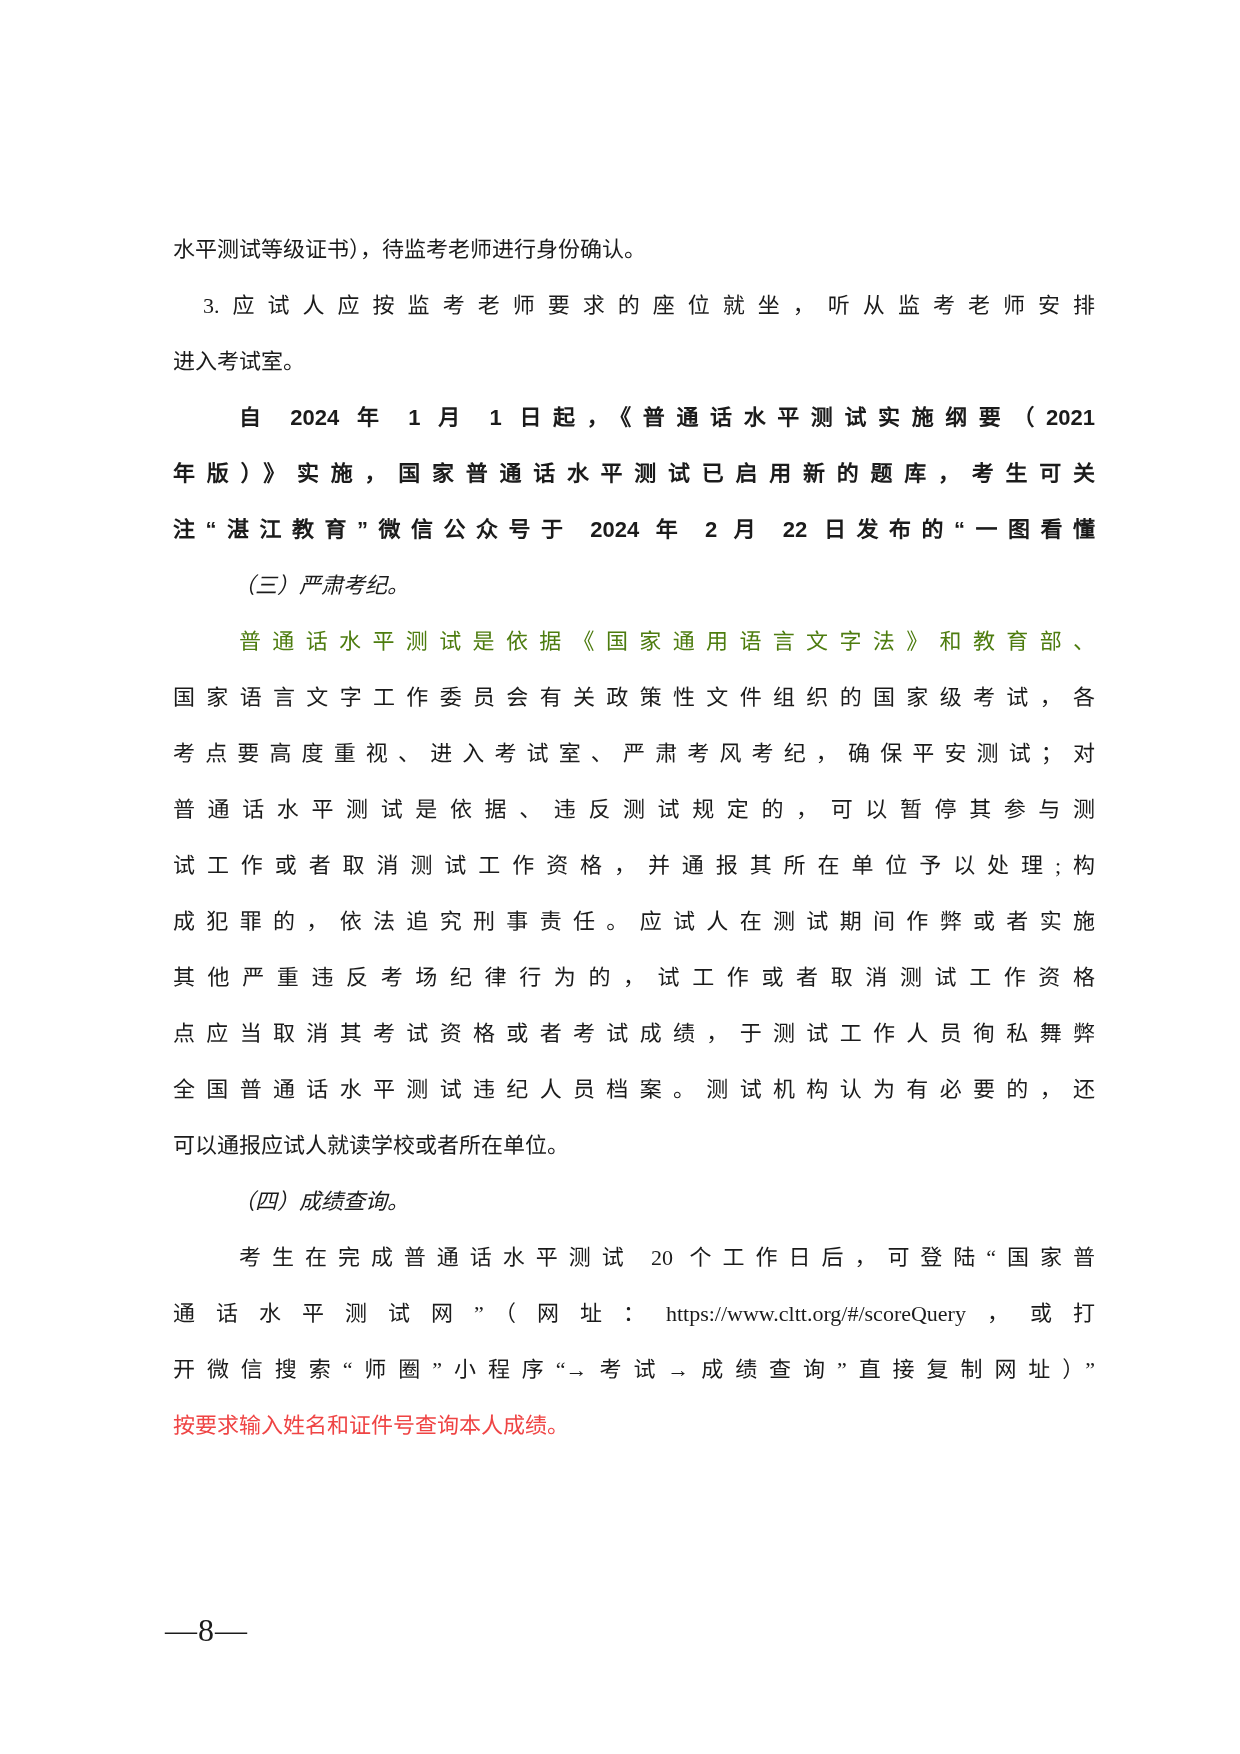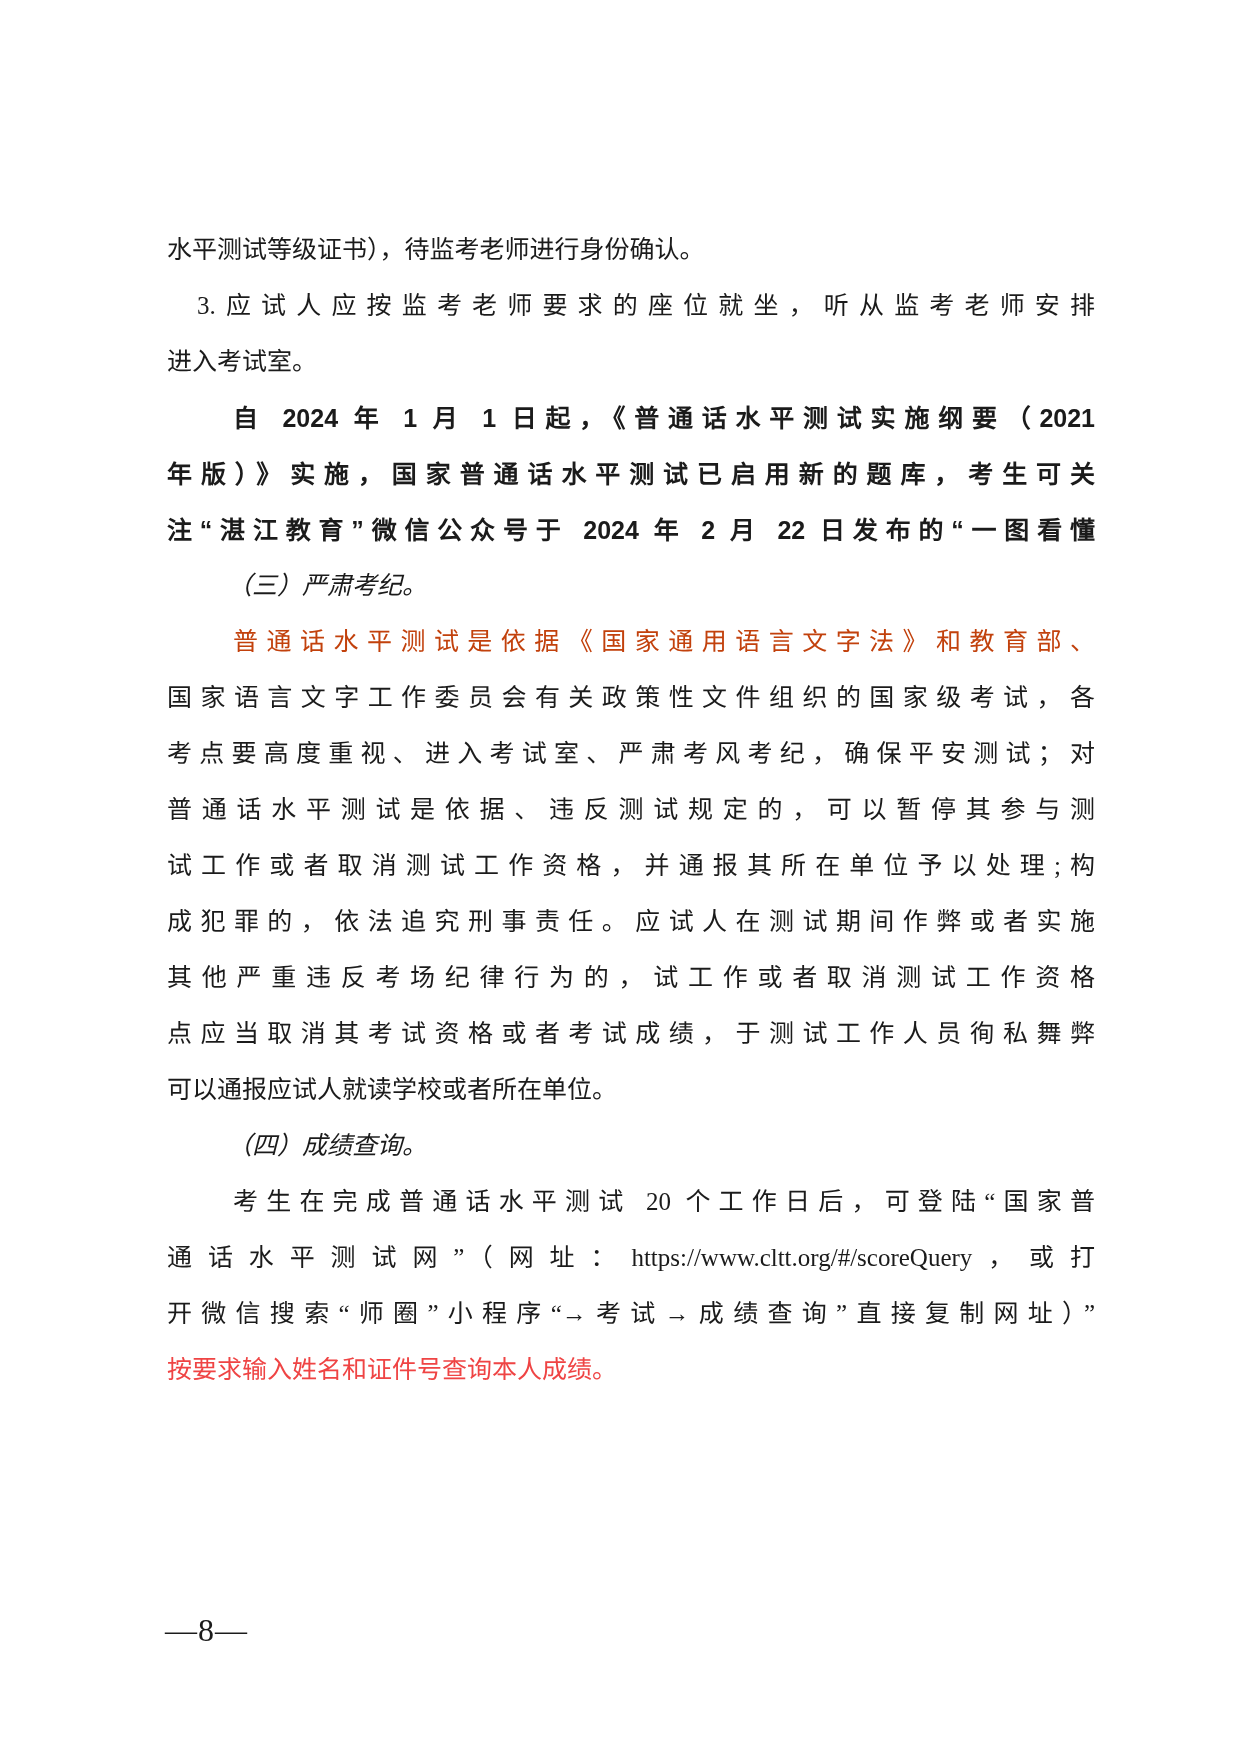--- a/index.html
+++ b/index.html
@@ -17,25 +17,26 @@
   }
   .doc-body {
     position: absolute;
     left: 167px;
     top: 222px;
     width: 928px;
   }
   .text-line {
     height: 56px;
     line-height: 56px;
-    font-size: 25px;
+    font-size: 22px;
     color: #1b1b1b;
     font-family: "Liberation Serif", "DejaVu Serif", serif;
     white-space: nowrap;
     overflow: hidden;
+    margin-left: 6px;
   }
   .text-line.justify {
     white-space: normal;
     text-align: justify;
     text-align-last: justify;
   }
   .text-line.bold {
     font-weight: 700;
     font-family: "Liberation Sans", "DejaVu Sans", sans-serif;
   }
@@ -60,28 +61,29 @@
 
 <div class="page">
   <div class="doc-body" id="doc-body">
       <div class="text-line body" style="color: rgb(27, 27, 27);">水平测试等级证书），待监考老师进行身份确认。</div>
       <div class="text-line body justify" style="padding-left: 30px; color: rgb(27, 27, 27);">3.应试人应按监考老师要求的座位就坐，听从监考老师安排</div>
       <div class="text-line body" style="color: rgb(27, 27, 27);">进入考试室。</div>
       <div class="text-line bold justify" style="padding-left: 66px; color: rgb(27, 27, 27);">自 2024 年 1 月 1 日起，《普通话水平测试实施纲要（2021</div>
       <div class="text-line bold justify" style="color: rgb(27, 27, 27);">年版）》实施，国家普通话水平测试已启用新的题库，考生可关</div>
       <div class="text-line bold justify" style="color: rgb(27, 27, 27);">注“湛江教育”微信公众号于 2024 年 2 月 22 日发布的“一图看懂</div>
       <div class="text-line kaiti" style="padding-left: 60px; color: rgb(27, 27, 27);">（三）严肃考纪。</div>
-      <div class="text-line body justify" style="padding-left: 66px; color: #c2410c;">普通话水平测试是依据《国家通用语言文字法》和教育部、</div>
+      <div class="text-line body justify" style="padding-left: 66px; color: #4d7c0f;">普通话水平测试是依据《国家通用语言文字法》和教育部、</div>
       <div class="text-line body justify" style="color: rgb(27, 27, 27);">国家语言文字工作委员会有关政策性文件组织的国家级考试，各</div>
       <div class="text-line body justify" style="color: rgb(27, 27, 27);">考点要高度重视、进入考试室、严肃考风考纪，确保平安测试；对</div>
       <div class="text-line body justify" style="color: rgb(27, 27, 27);">普通话水平测试是依据、违反测试规定的，可以暂停其参与测</div>
       <div class="text-line body justify" style="color: rgb(27, 27, 27);">试工作或者取消测试工作资格，并通报其所在单位予以处理;构</div>
       <div class="text-line body justify" style="color: rgb(27, 27, 27);">成犯罪的，依法追究刑事责任。应试人在测试期间作弊或者实施</div>
       <div class="text-line body justify" style="color: rgb(27, 27, 27);">其他严重违反考场纪律行为的，试工作或者取消测试工作资格</div>
       <div class="text-line body justify" style="color: rgb(27, 27, 27);">点应当取消其考试资格或者考试成绩，于测试工作人员徇私舞弊</div>
+      <div class="text-line body justify" style="color: rgb(27, 27, 27);">全国普通话水平测试违纪人员档案。测试机构认为有必要的，还</div>
       <div class="text-line body" style="color: rgb(27, 27, 27);">可以通报应试人就读学校或者所在单位。</div>
       <div class="text-line kaiti" style="padding-left: 60px; color: rgb(27, 27, 27);">（四）成绩查询。</div>
       <div class="text-line body justify" style="padding-left: 66px; color: rgb(27, 27, 27);">考生在完成普通话水平测试 20 个工作日后，可登陆“国家普</div>
       <div class="text-line body justify" style="color: rgb(27, 27, 27);">通话水平测试网”（网址：https://www.cltt.org/#/scoreQuery，或打</div>
       <div class="text-line body justify" style="color: rgb(27, 27, 27);">开微信搜索“师圈”小程序“→考试→成绩查询”直接复制网址）”</div>
       <div class="text-line body" style="color: #ef4444;">按要求输入姓名和证件号查询本人成绩。</div>
     </div>
   <div class="page-footer">—8—</div>
 </div>
 

